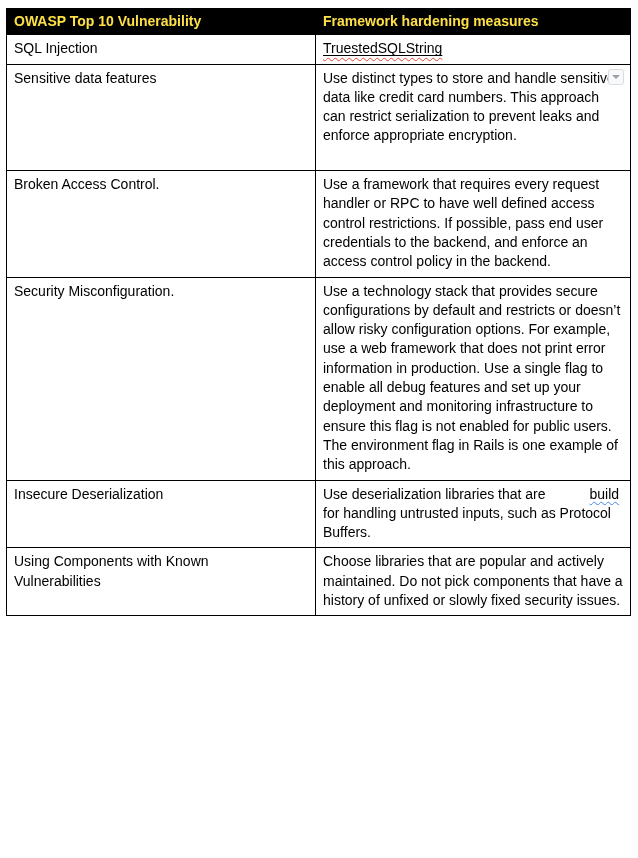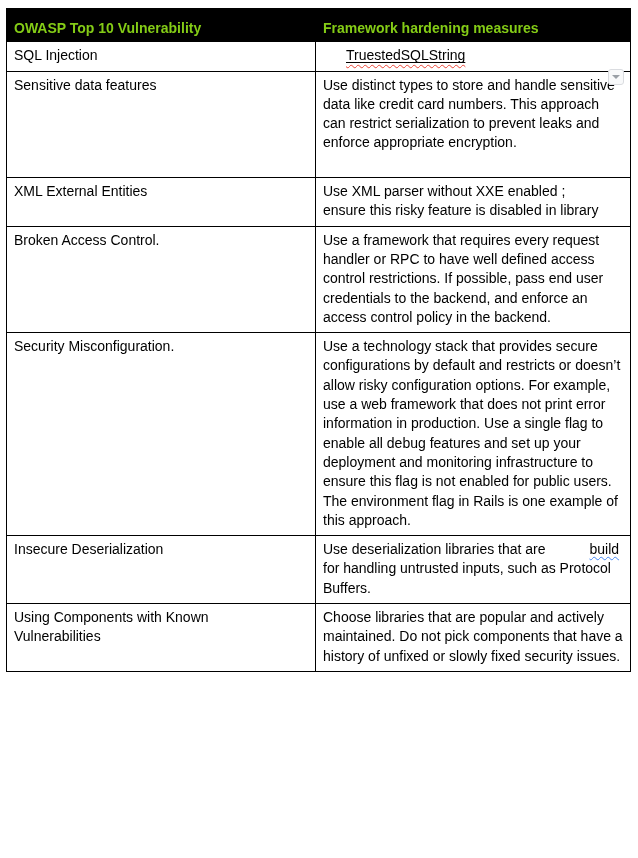--- a/index.html
+++ b/index.html
@@ -31,37 +31,36 @@
     border: 1.5px solid #000000;
     font-size: 14px;
     line-height: 19.3px;
     text-align: left;
     vertical-align: top;
     padding: 4px 7px 5px 7px;
     word-wrap: break-word;
   }
   .doc-table thead th {
     background: #000000;
-    color: #84cc16;
+    color: #fde047;
     font-weight: bold;
-    padding: 10px 7px 3px 7px;
+    padding: 3px 7px 3px 7px;
     vertical-align: middle;
   }
   .u {
     text-decoration: underline;
     text-decoration-thickness: 1px;
     text-underline-offset: 2px;
     text-decoration-skip-ink: none;
   }
   .sq-red {
     text-decoration: underline wavy #ea4335;
     text-decoration-thickness: 1px;
     text-underline-offset: 4px;
     text-decoration-skip-ink: none;
-    margin-left: 23px;
   }
   .sq-blue {
     text-decoration: underline wavy #4285f4;
     text-decoration-thickness: 1px;
     text-underline-offset: 2px;
     text-decoration-skip-ink: none;
     padding-left: 40px;
   }
   .blank-line { display: block; height: 19.3px; }
   .dropdown-chip {
@@ -106,24 +105,20 @@
     <tbody>
         <tr>
           <td><span>SQL Injection</span></td>
           <td><span class="u"><span class="sq-red">TruestedSQLString</span></span></td>
         </tr>
         <tr>
           <td><span>Sensitive data features</span></td>
           <td><span>Use distinct types to store and handle sensitive data like credit card numbers. This approach can restrict serialization to prevent leaks and enforce appropriate encryption.</span><span class="blank-line"></span></td>
         </tr>
         <tr>
-          <td><span>XML External Entities</span></td>
-          <td><span>Use XML parser without XXE enabled ;</span><br><span>ensure this risky feature is disabled in library</span></td>
-        </tr>
-        <tr>
           <td><span>Broken Access Control.</span></td>
           <td><span>Use a framework that requires every request handler or RPC to have well defined access control restrictions. If possible, pass end user credentials to the backend, and enforce an access control policy in the backend.</span></td>
         </tr>
         <tr>
           <td><span>Security Misconfiguration.</span></td>
           <td><span>Use a technology stack that provides secure configurations by default and restricts or doesn’t allow risky configuration options. For example, use a web framework that does not print error information in production. Use a single flag to enable all debug features and set up your deployment and monitoring infrastructure to ensure this flag is not enabled for public users. The environment flag in Rails is one example of this approach.</span></td>
         </tr>
         <tr>
           <td><span>Insecure Deserialization</span></td>
           <td><span>Use deserialization libraries that are </span><span><span class="sq-blue">build</span></span><span> for handling untrusted inputs, such as Protocol Buffers.</span></td>

